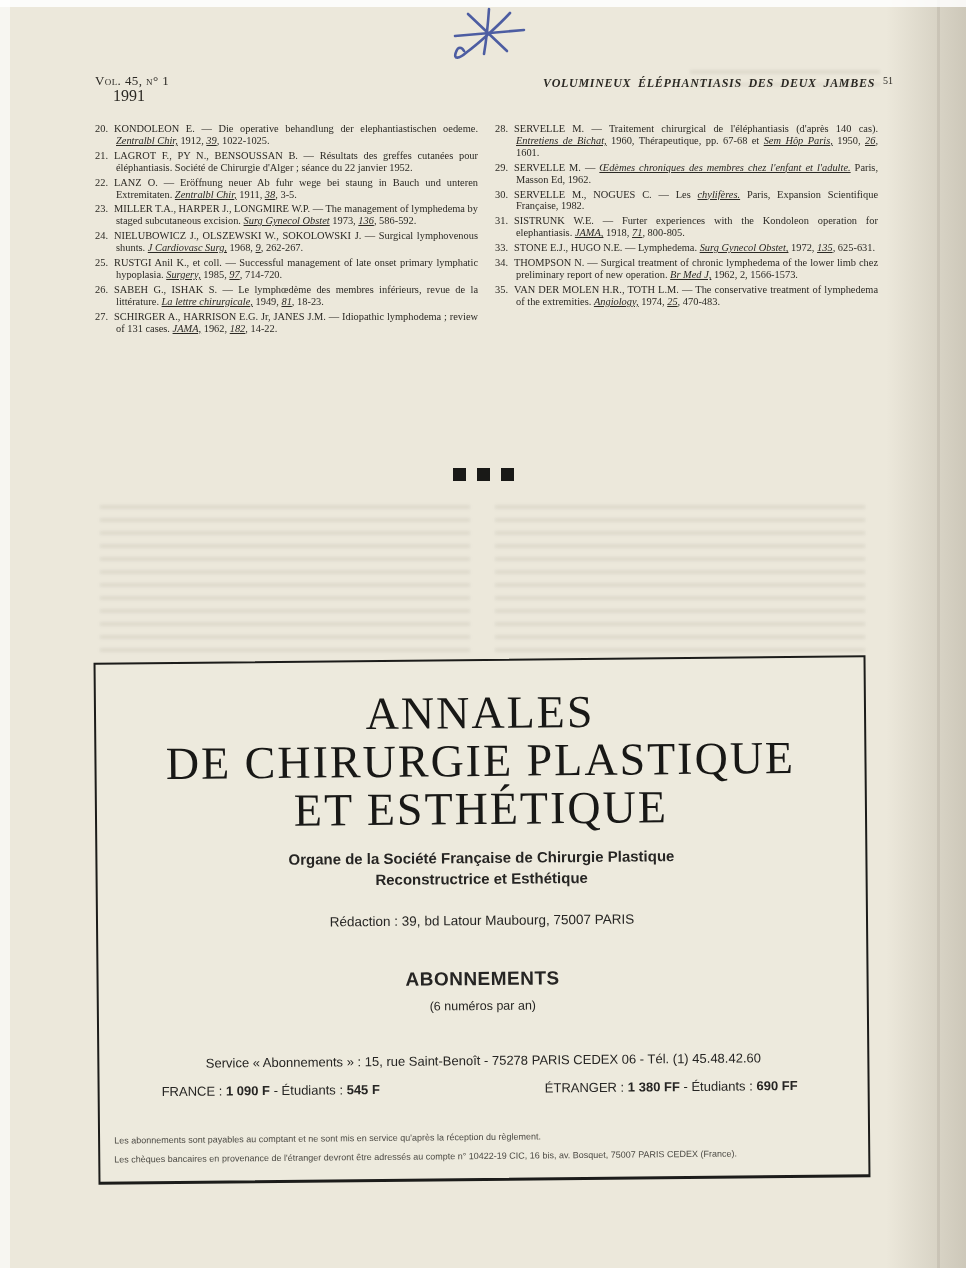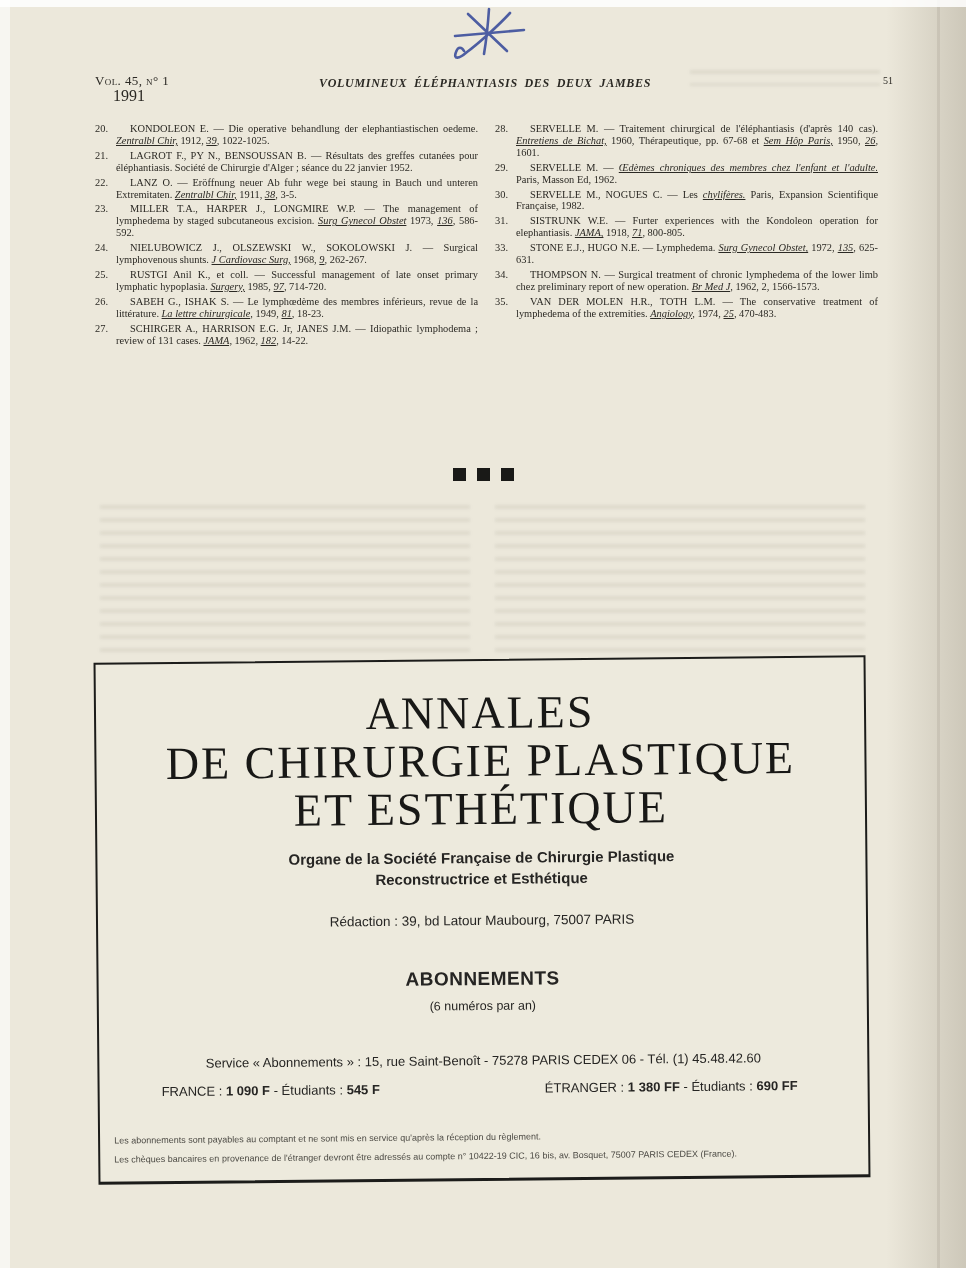--- a/index.html
+++ b/index.html
@@ -14,31 +14,31 @@
   .edge-left{position:absolute;left:0;top:0;width:10px;height:1268px;background:rgba(255,255,255,.6);}
   .edge-right-shade{position:absolute;right:0;top:0;width:80px;height:1268px;
     background:linear-gradient(to right,rgba(110,100,80,0),rgba(95,85,65,.22));}
   .edge-right-line{position:absolute;right:26px;top:0;width:3px;height:1268px;background:rgba(80,72,58,.10);}
   .ghost{position:absolute;filter:blur(1.6px);pointer-events:none;
     background:repeating-linear-gradient(180deg,rgba(95,88,70,.09) 0 4px,rgba(95,88,70,0) 4px 13px);}
   
   .hdr{position:absolute;left:95px;top:74px;width:780px;}
   .vol{position:absolute;left:0;top:0;font-size:13px;font-variant:small-caps;letter-spacing:.4px;line-height:13px;}
   .year{position:absolute;left:18px;top:13px;font-size:16px;}
-  .running{position:absolute;left:0;right:0;top:2px;text-align:center;
+  .running{position:absolute;left:0;right:0;top:2px;text-align:right;
     font-style:italic;font-weight:bold;font-size:12px;letter-spacing:.7px;word-spacing:3px;}
   .pgnum{position:absolute;right:-18px;top:1px;font-size:10px;}
   
   .mark{position:absolute;left:440px;top:2px;}
   
   .refs{position:absolute;left:95px;top:123px;width:784px;display:flex;gap:17px;}
   .refcol{width:383px;}
   .ref{font-size:10.4px;line-height:11.9px;text-align:justify;margin-bottom:3px;
     padding-left:21px;text-indent:-21px;}
-  .ref .rnum{padding-right:22px;}
+  .ref .rnum{padding-right:6px;}
   .it{font-style:italic;text-decoration:underline;}
   .bd{font-weight:bold;}
   
   .squares{position:absolute;left:0;top:468px;width:966px;display:flex;justify-content:center;gap:11px;}
   .sq{width:13px;height:13px;background:#191917;}
   
   .adbox{position:absolute;left:96px;top:659px;width:768px;height:517px;
     border:2px solid #1c1c1a;border-bottom-width:3px;background:#edeadd;
     transform:rotate(-.55deg);transform-origin:50% 50%;
     font-family:"Liberation Sans",sans-serif;color:#262523;}

